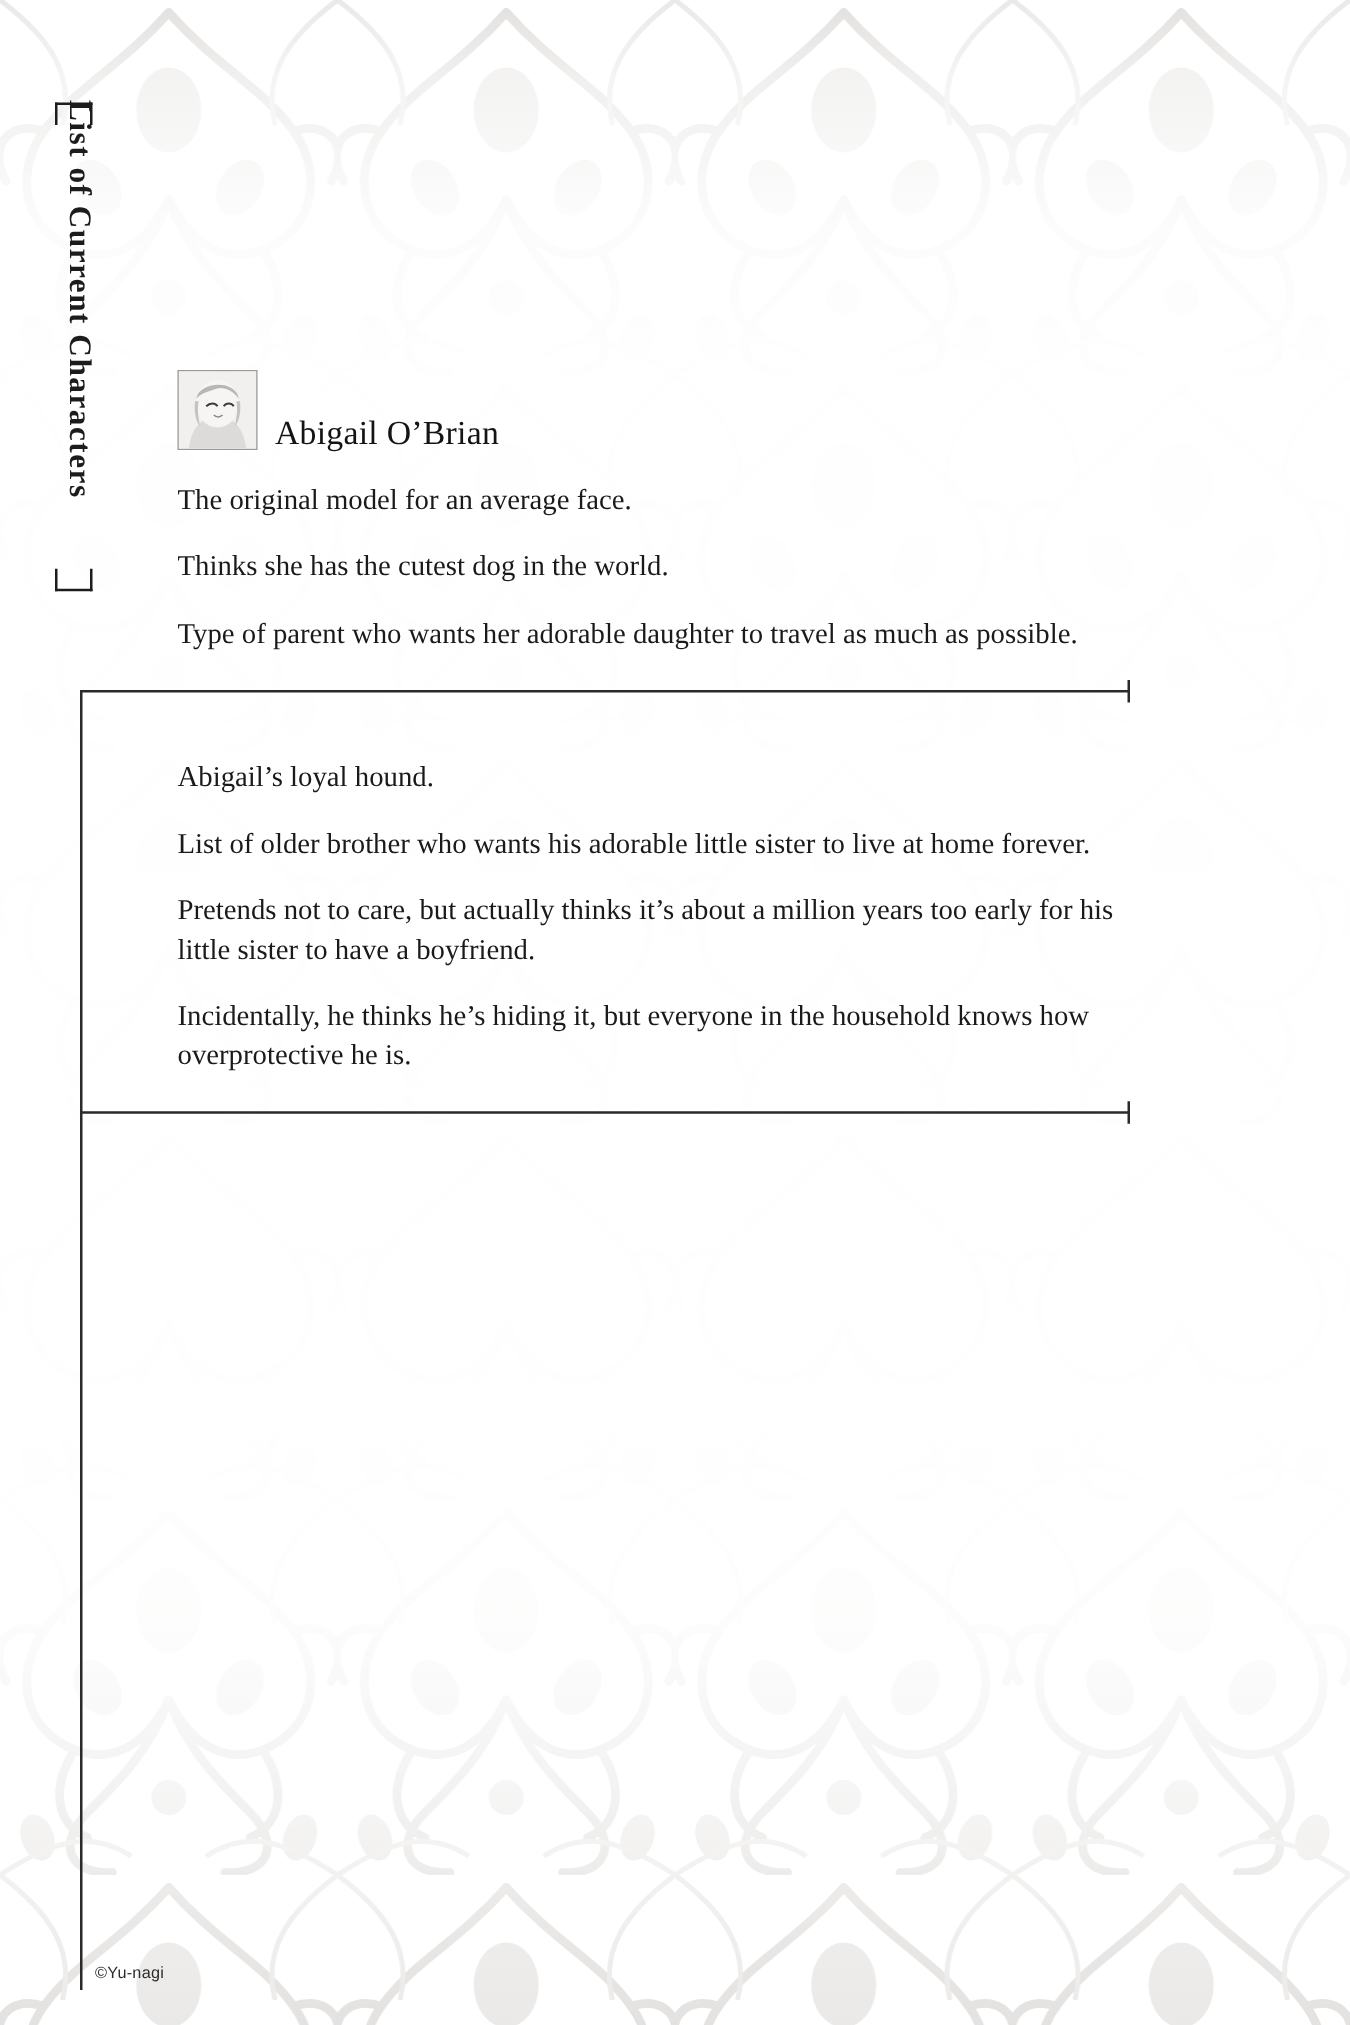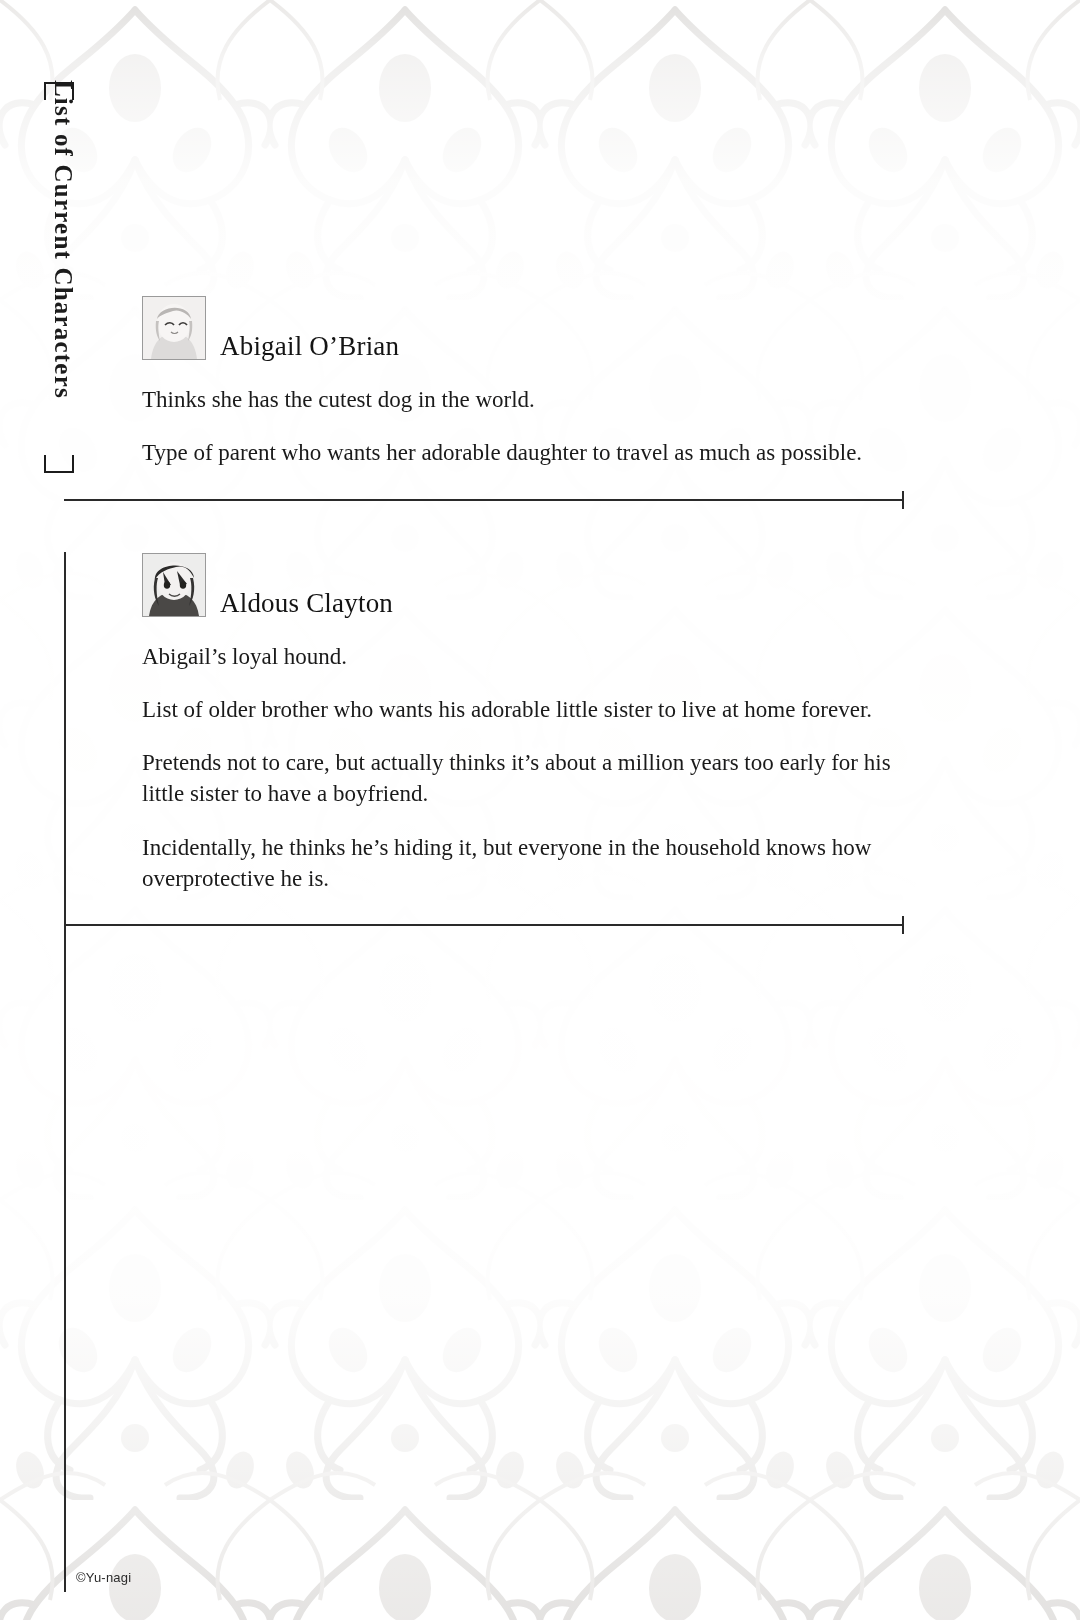--- a/index.html
+++ b/index.html
@@ -220,47 +220,30 @@
             <path d="M14 22 C 16 8, 46 6, 48 22 C 44 16, 36 12, 30 14 C 24 16, 17 18, 14 22 Z" fill="#b9b6b4"></path>
             <path d="M13 24 C 12 34, 14 40, 17 44 C 15 34, 15 28, 16 24 Z" fill="#c5c2c0"></path>
             <path d="M49 24 C 50 34, 48 40, 45 44 C 47 34, 47 28, 46 24 Z" fill="#c5c2c0"></path>
             <path d="M22 28 C 25 25, 29 25, 31 28" stroke="#3d3b3a" stroke-width="1.6" fill="none"></path>
             <path d="M36 28 C 38 25, 42 25, 44 28" stroke="#3d3b3a" stroke-width="1.6" fill="none"></path>
             <path d="M28 35 C 30 37, 33 37, 35 35" stroke="#8a8785" stroke-width="1.2" fill="none"></path>
           </svg>
         </div>
         <div class="char-name">Abigail O’Brian</div>
       </div>
+      <p class="char-line">The original model for an average face.</p>
       <p class="char-line">Thinks she has the cutest dog in the world.</p>
       <p class="char-line justify">Type of parent who wants her adorable daughter to travel as much as possible.</p>
     </div>
 
     <div class="gap-1"></div>
     <div class="separator"></div>
     <div class="gap-2"></div>
 
     <div class="char-block">
-      <div class="char-head">
-        <div class="avatar">
-          <svg viewBox="0 0 62 62" xmlns="http://www.w3.org/2000/svg">
-            <rect width="62" height="62" fill="#ededec"></rect>
-            <path d="M6 62 C 8 46, 18 38, 31 38 C 44 38, 54 46, 56 62 Z" fill="#4a4846"></path>
-            <ellipse cx="31" cy="27" rx="17" ry="19" fill="#f3f1f0"></ellipse>
-            <path d="M12 26 C 10 8, 50 6, 51 24 C 46 14, 40 11, 33 13 C 26 15, 16 17, 12 26 Z" fill="#2b2a29"></path>
-            <path d="M12 24 C 9 36, 12 46, 16 52 C 13 40, 13 30, 15 24 Z" fill="#343332"></path>
-            <path d="M50 24 C 53 36, 50 46, 46 52 C 49 40, 49 30, 47 24 Z" fill="#343332"></path>
-            <path d="M20 18 L 28 31 L 22 31 Z" fill="#2b2a29"></path>
-            <path d="M34 17 L 44 30 L 37 31 Z" fill="#2b2a29"></path>
-            <ellipse cx="24" cy="31" rx="3.2" ry="3.8" fill="#23221f"></ellipse>
-            <ellipse cx="40" cy="31" rx="3.2" ry="3.8" fill="#23221f"></ellipse>
-            <path d="M26 40 C 29 43, 34 43, 37 40" stroke="#4a4846" stroke-width="1.3" fill="none"></path>
-          </svg>
-        </div>
-        <div class="char-name">Aldous Clayton</div>
-      </div>
       <p class="char-line">Abigail’s loyal hound.</p>
       <p class="char-line">List of older brother who wants his adorable little sister to live at home forever.</p>
       <p class="char-line">Pretends not to care, but actually thinks it’s about a million years too early for his little sister to have a boyfriend.</p>
       <p class="char-line">Incidentally, he thinks he’s hiding it, but everyone in the household knows how overprotective he is.</p>
     </div>
 
     <div class="gap-3"></div>
     <div class="separator"></div>
 
   </div>

